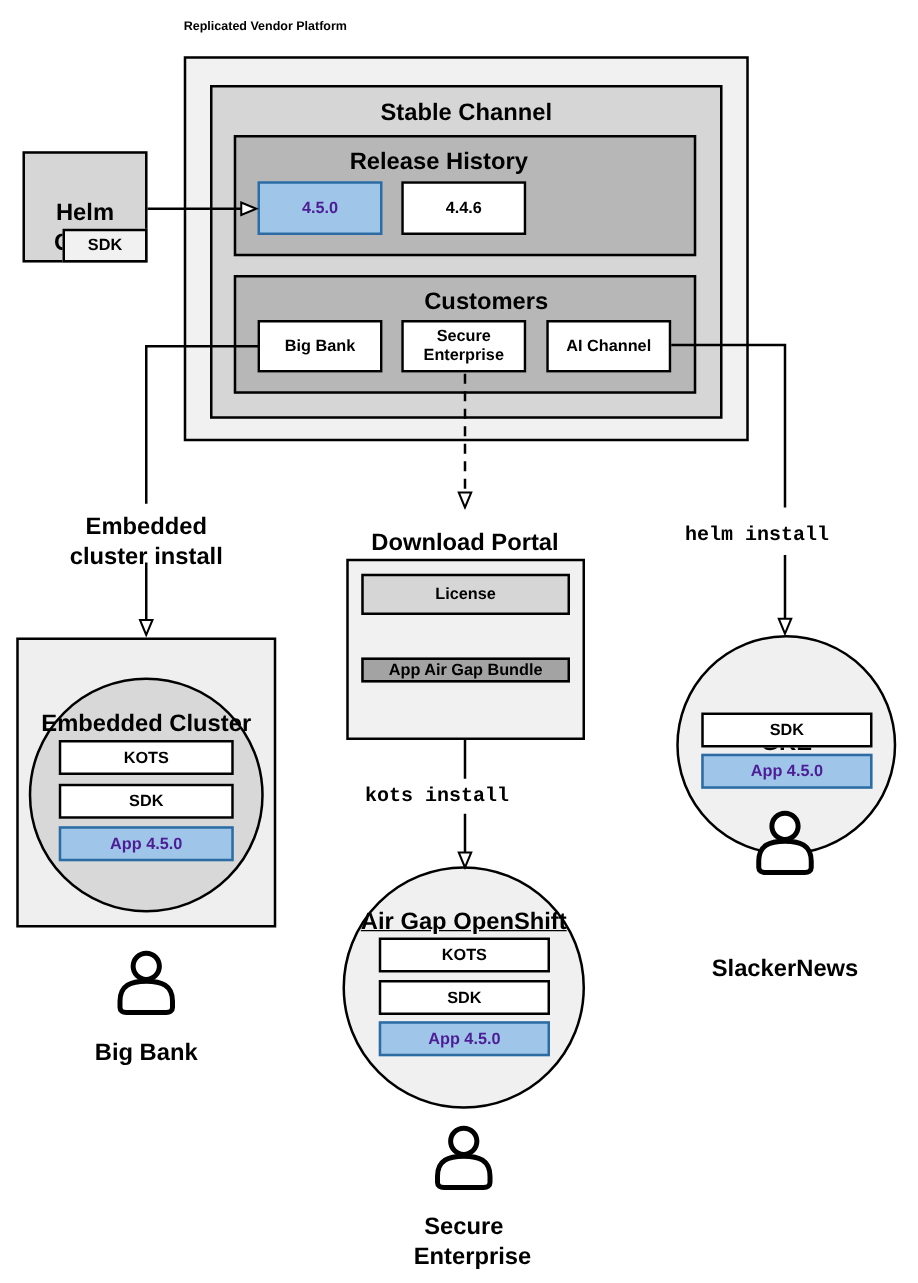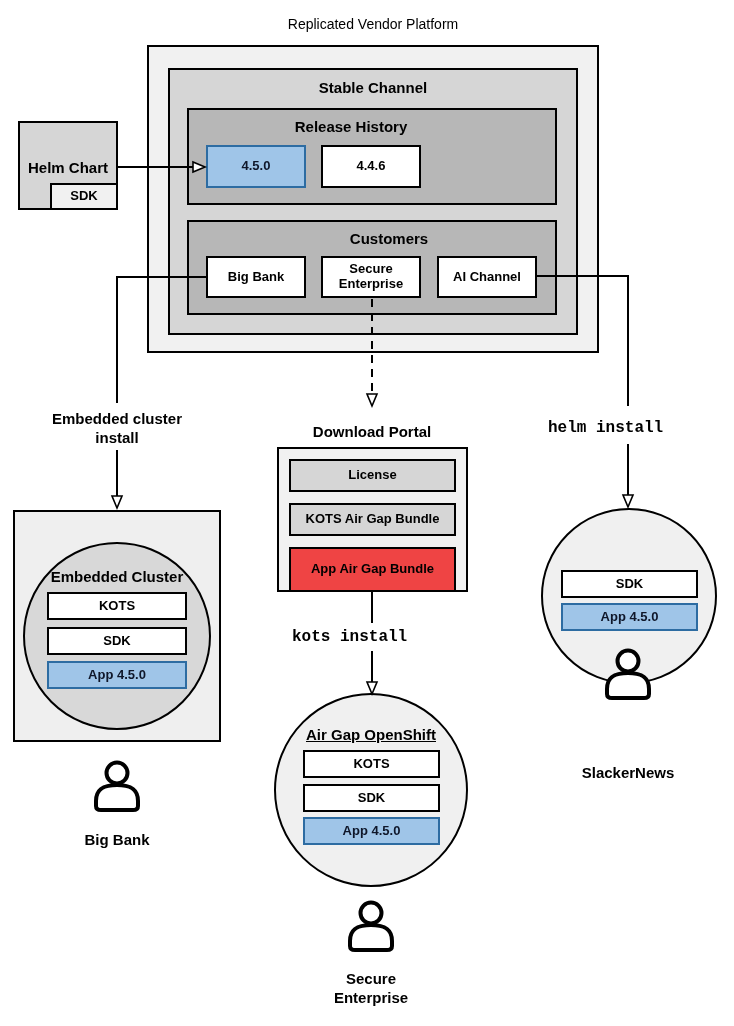--- a/index.html
+++ b/index.html
@@ -1,24 +1,24 @@
 <!DOCTYPE html>
 <html><head>
 <meta charset="utf-8">
 <style>
   html,body { margin:0; padding:0; background:#fff; }
   .stage { position:relative; width:734px; height:1026px; background:#fff;
            font-family:"Liberation Sans", sans-serif; color:#000; overflow:hidden; }
   .abs { position:absolute; box-sizing:border-box; }
   .box { border:2px solid #000; }
-  .lbl { font-weight:bold; font-size:15px; text-align:center; line-height:1.25; }
-  .title { font-weight:normal; font-size:14px; text-align:center; }
+  .lbl { font-weight:bold; font-size:19px; text-align:center; line-height:1.25; }
+  .title { font-weight:bold; font-size:10px; }
   .cell { border:2px solid #000; background:#fff; display:flex; align-items:center; justify-content:center;
           font-weight:bold; font-size:13px; text-align:center; line-height:1.12; }
-  .hl { background:#9fc5e8; border-color:#2d6ca2; color:#0f172a; }
+  .hl { background:#9fc5e8; border-color:#2d6ca2; color:#4c1d95; }
   .circle { border:2px solid #000; border-radius:50%; }
   .mono { font-family:"Liberation Mono","DejaVu Sans Mono",monospace; font-size:16px; font-weight:bold;
           white-space:nowrap; }
   svg.overlay { position:absolute; left:0; top:0; pointer-events:none; z-index:10; }
   .person { display:block; }
 </style>
 </head>
 <body>
 
 <div class="stage">
@@ -59,22 +59,21 @@
 
   <svg class="abs person" style="left:87px; top:755px;" width="60" height="60" viewBox="0 0 60 60">
     <circle cx="30" cy="18" r="10.5" fill="#fff" stroke="#000" stroke-width="4"></circle>
     <path d="M9,51 v-5 c0,-13 9,-16 21,-16 c12,0 21,3 21,16 v5 c0,2.8 -2.2,4 -5,4 h-32 c-2.8,0 -5,-1.2 -5,-4 z" fill="#fff" stroke="#000" stroke-width="4" stroke-linejoin="round"></path>
   </svg>
   <div class="abs lbl" style="left:57px; top:831px; width:120px;">Big Bank</div>
 
   <div class="abs lbl" style="left:297px; top:423px; width:150px;">Download Portal</div>
   <div class="abs box" style="left:277px; top:447px; width:191px; height:145px; background:#f1f1f1;"></div>
   <div class="abs cell" style="left:289px; top:459px; width:167px; height:33px; background:#d6d6d6;">License</div>
-  <div class="abs cell" style="left:289px; top:503px; width:167px; height:33px; background:#d6d6d6;">KOTS Air Gap Bundle</div>
-  <div class="abs cell" style="left:289px; top:547px; width:167px; height:45px; background:#ef4444;">App Air Gap Bundle</div>
+  <div class="abs cell" style="left:289px; top:526px; width:167px; height:20px; background:#a3a3a3;">App Air Gap Bundle</div>
 
   <div class="abs circle" style="left:274px; top:693px; width:194px; height:194px; background:#f0f0f0;"></div>
   <div class="abs lbl" style="left:274px; top:726px; width:194px;text-decoration:underline;">Air Gap OpenShift</div>
   <div class="abs cell" style="left:303px; top:750px; width:137px; height:28px;">KOTS</div>
   <div class="abs cell" style="left:303px; top:784px; width:137px; height:28px;">SDK</div>
   <div class="abs cell hl" style="left:303px; top:817px; width:137px; height:28px;">App 4.5.0</div>
 
   <svg class="abs person" style="left:341px; top:895px;" width="60" height="60" viewBox="0 0 60 60">
     <circle cx="30" cy="18" r="10.5" fill="#fff" stroke="#000" stroke-width="4"></circle>
     <path d="M9,51 v-5 c0,-13 9,-16 21,-16 c12,0 21,3 21,16 v5 c0,2.8 -2.2,4 -5,4 h-32 c-2.8,0 -5,-1.2 -5,-4 z" fill="#fff" stroke="#000" stroke-width="4" stroke-linejoin="round"></path>

